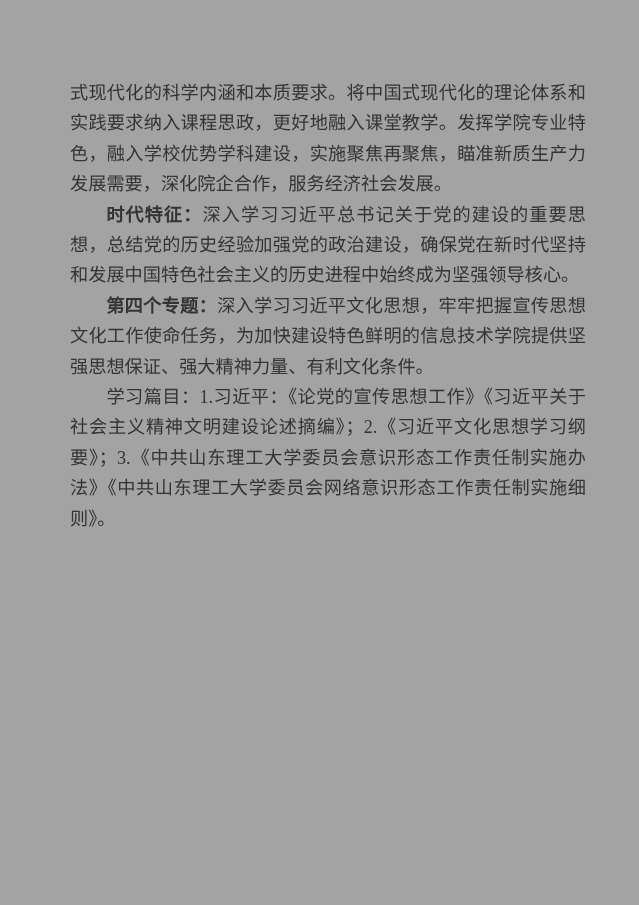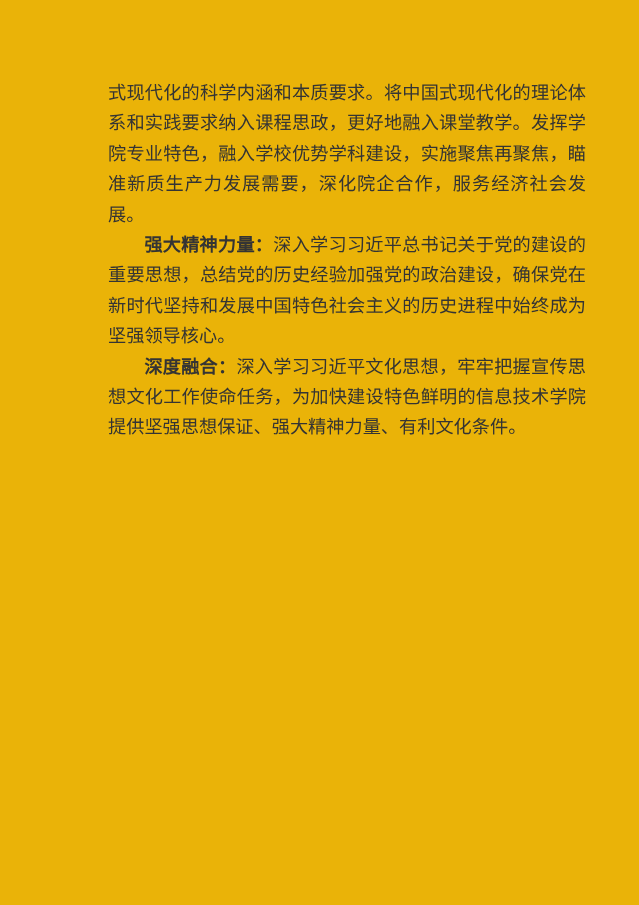--- a/index.html
+++ b/index.html
@@ -9,22 +9,22 @@
   }
   body {
     width: 639px;
     height: 905px;
     overflow: hidden;
   }
   .page {
     box-sizing: border-box;
     width: 639px;
     height: 905px;
-    background: #eab308;
-    padding: 78px 53px 0 108px;
+    background: #a3a3a3;
+    padding: 78px 53px 0 70px;
   }
   .doc {
     font-family: "Liberation Serif", "DejaVu Serif", serif;
     font-size: 18.2px;
     line-height: 30.4px;
     color: #343434;
     letter-spacing: 0;
   }
   p.para {
     margin: 0;
@@ -38,16 +38,17 @@
   .lead {
     font-weight: bold;
   }
 </style>
 </head>
 <body>
 
 <div class="page">
   <div class="doc" id="doc-body">
       <p class="para"><span>式现代化的科学内涵和本质要求。将中国式现代化的理论体系和实践要求纳入课程思政，更好地融入课堂教学。发挥学院专业特色，融入学校优势学科建设，实施聚焦再聚焦，瞄准新质生产力发展需要，深化院企合作，服务经济社会发展。</span></p>
-      <p class="para indent"><span class="lead">强大精神力量：</span><span>深入学习习近平总书记关于党的建设的重要思想，总结党的历史经验加强党的政治建设，确保党在新时代坚持和发展中国特色社会主义的历史进程中始终成为坚强领导核心。</span></p>
-      <p class="para indent"><span class="lead">深度融合：</span><span>深入学习习近平文化思想，牢牢把握宣传思想文化工作使命任务，为加快建设特色鲜明的信息技术学院提供坚强思想保证、强大精神力量、有利文化条件。</span></p>
+      <p class="para indent"><span class="lead">时代特征：</span><span>深入学习习近平总书记关于党的建设的重要思想，总结党的历史经验加强党的政治建设，确保党在新时代坚持和发展中国特色社会主义的历史进程中始终成为坚强领导核心。</span></p>
+      <p class="para indent"><span class="lead">第四个专题：</span><span>深入学习习近平文化思想，牢牢把握宣传思想文化工作使命任务，为加快建设特色鲜明的信息技术学院提供坚强思想保证、强大精神力量、有利文化条件。</span></p>
+      <p class="para indent"><span>学习篇目：1.习近平：《论党的宣传思想工作》《习近平关于社会主义精神文明建设论述摘编》；2.《习近平文化思想学习纲要》；3.《中共山东理工大学委员会意识形态工作责任制实施办法》《中共山东理工大学委员会网络意识形态工作责任制实施细则》。</span></p>
     </div>
 </div>
 
 </body></html>

